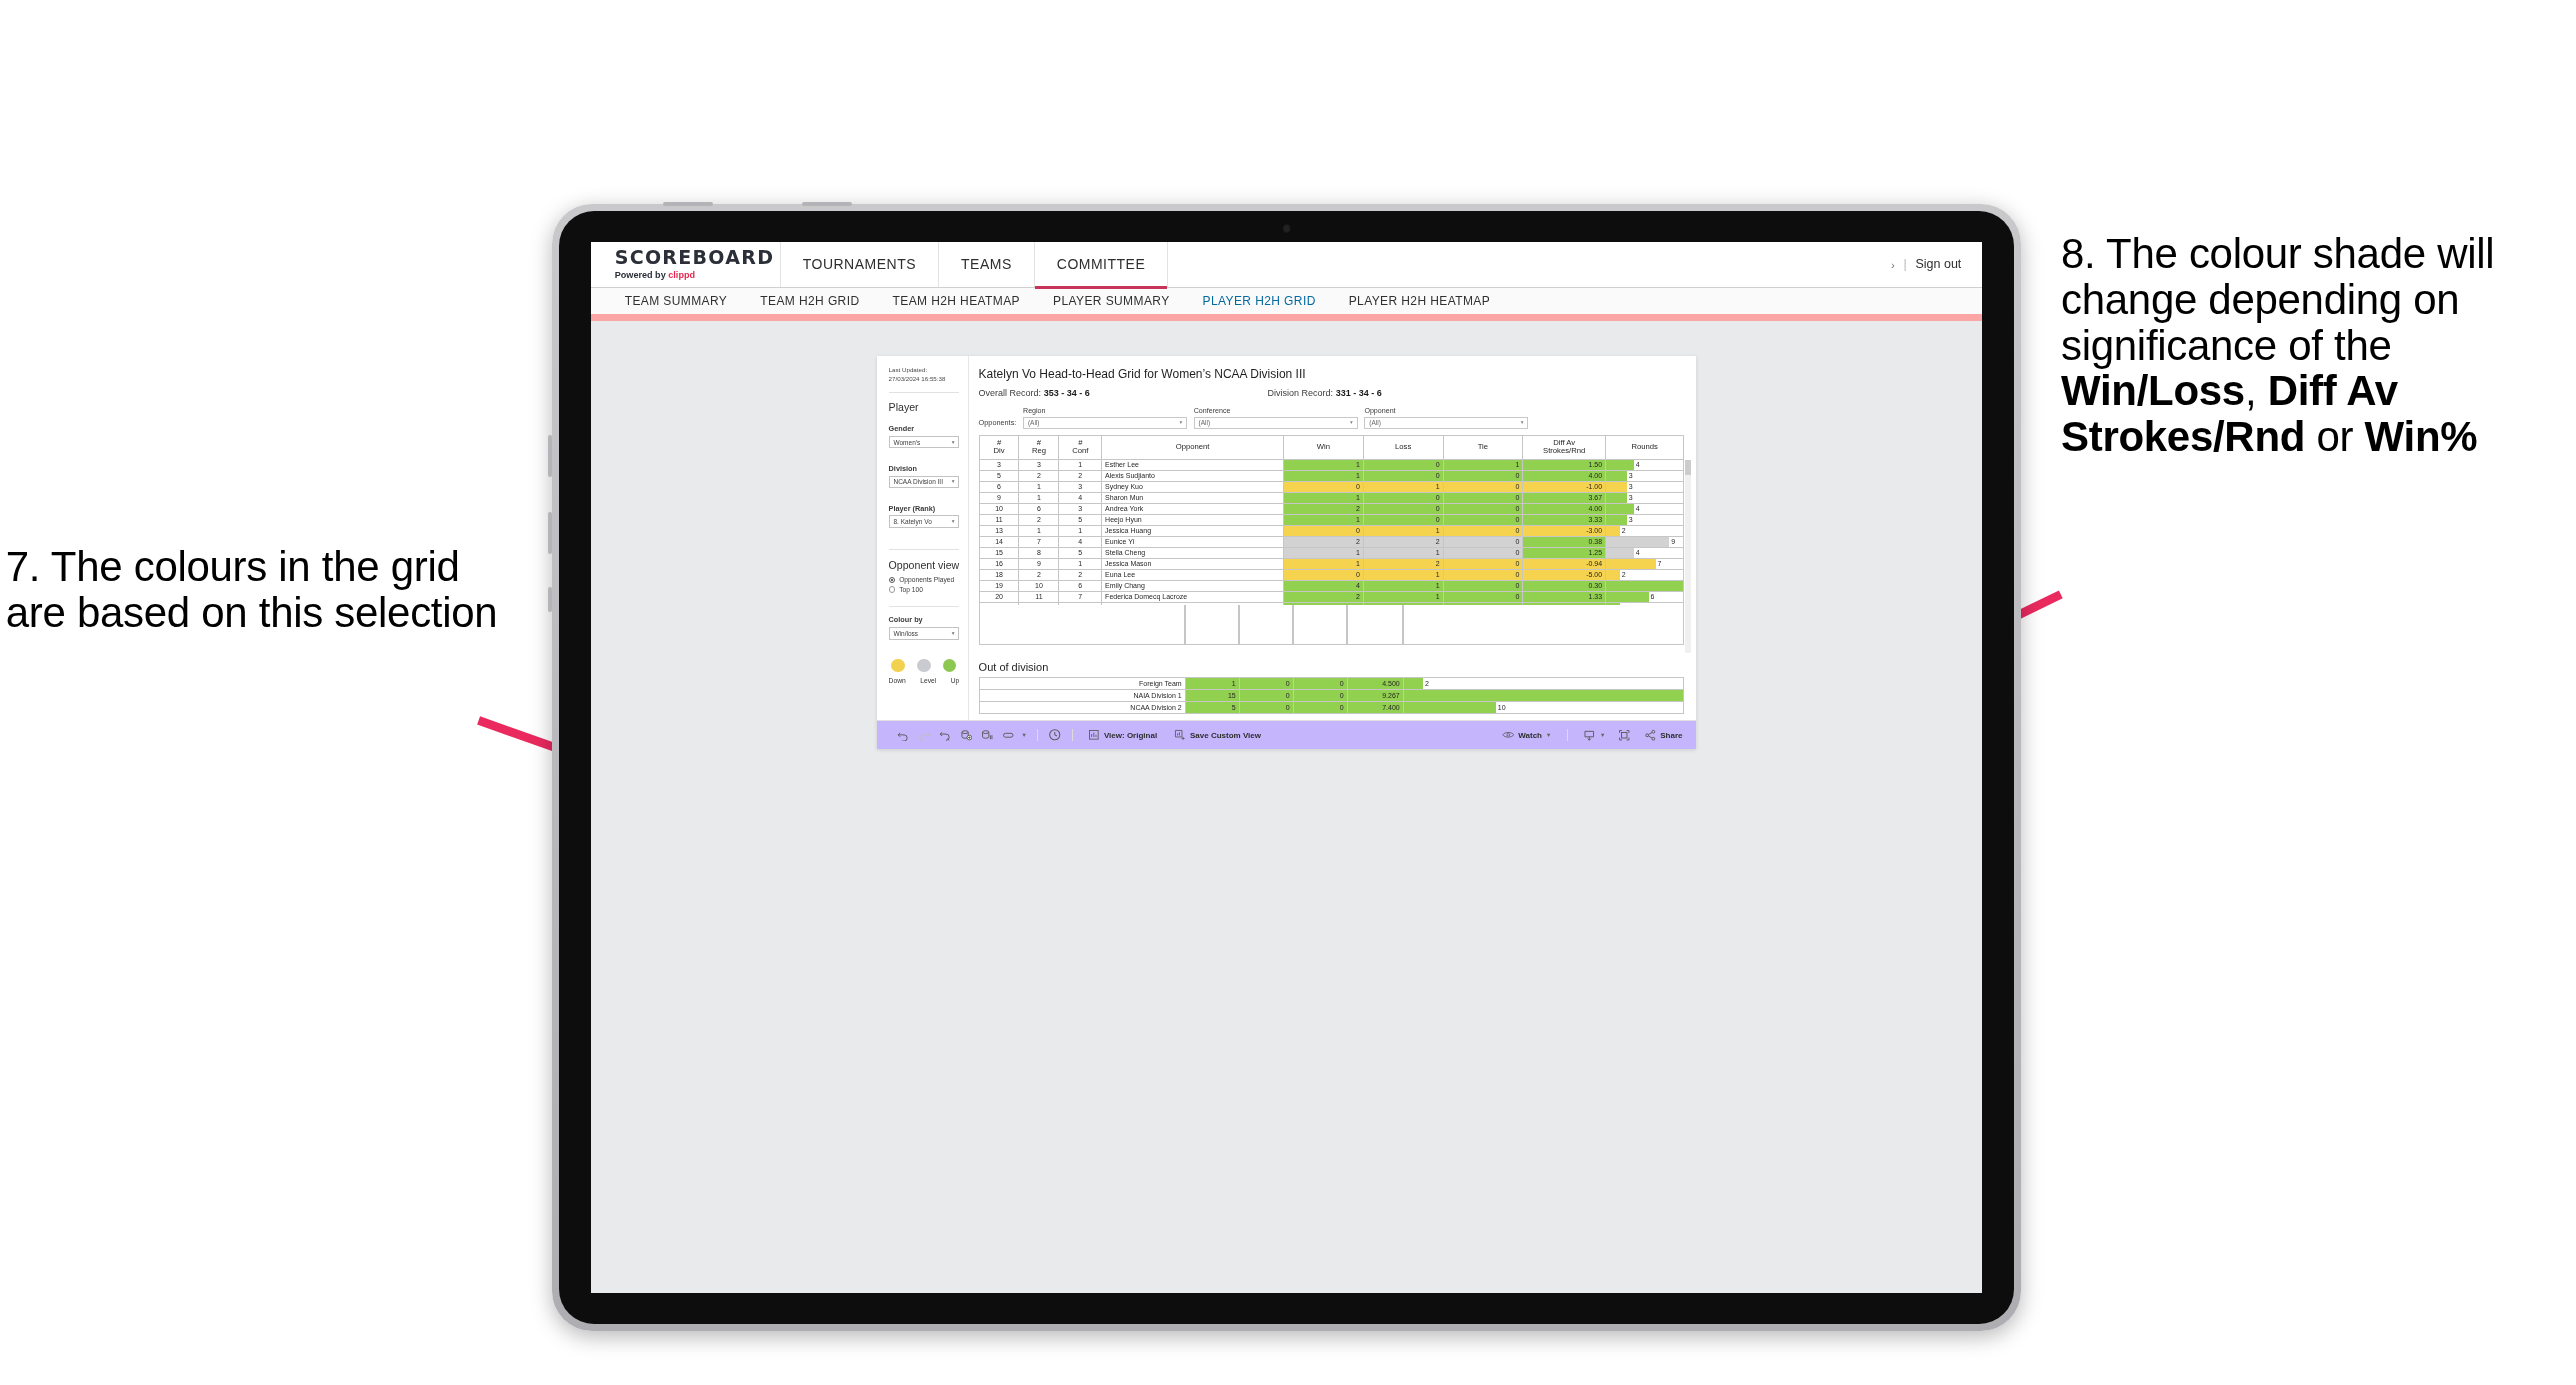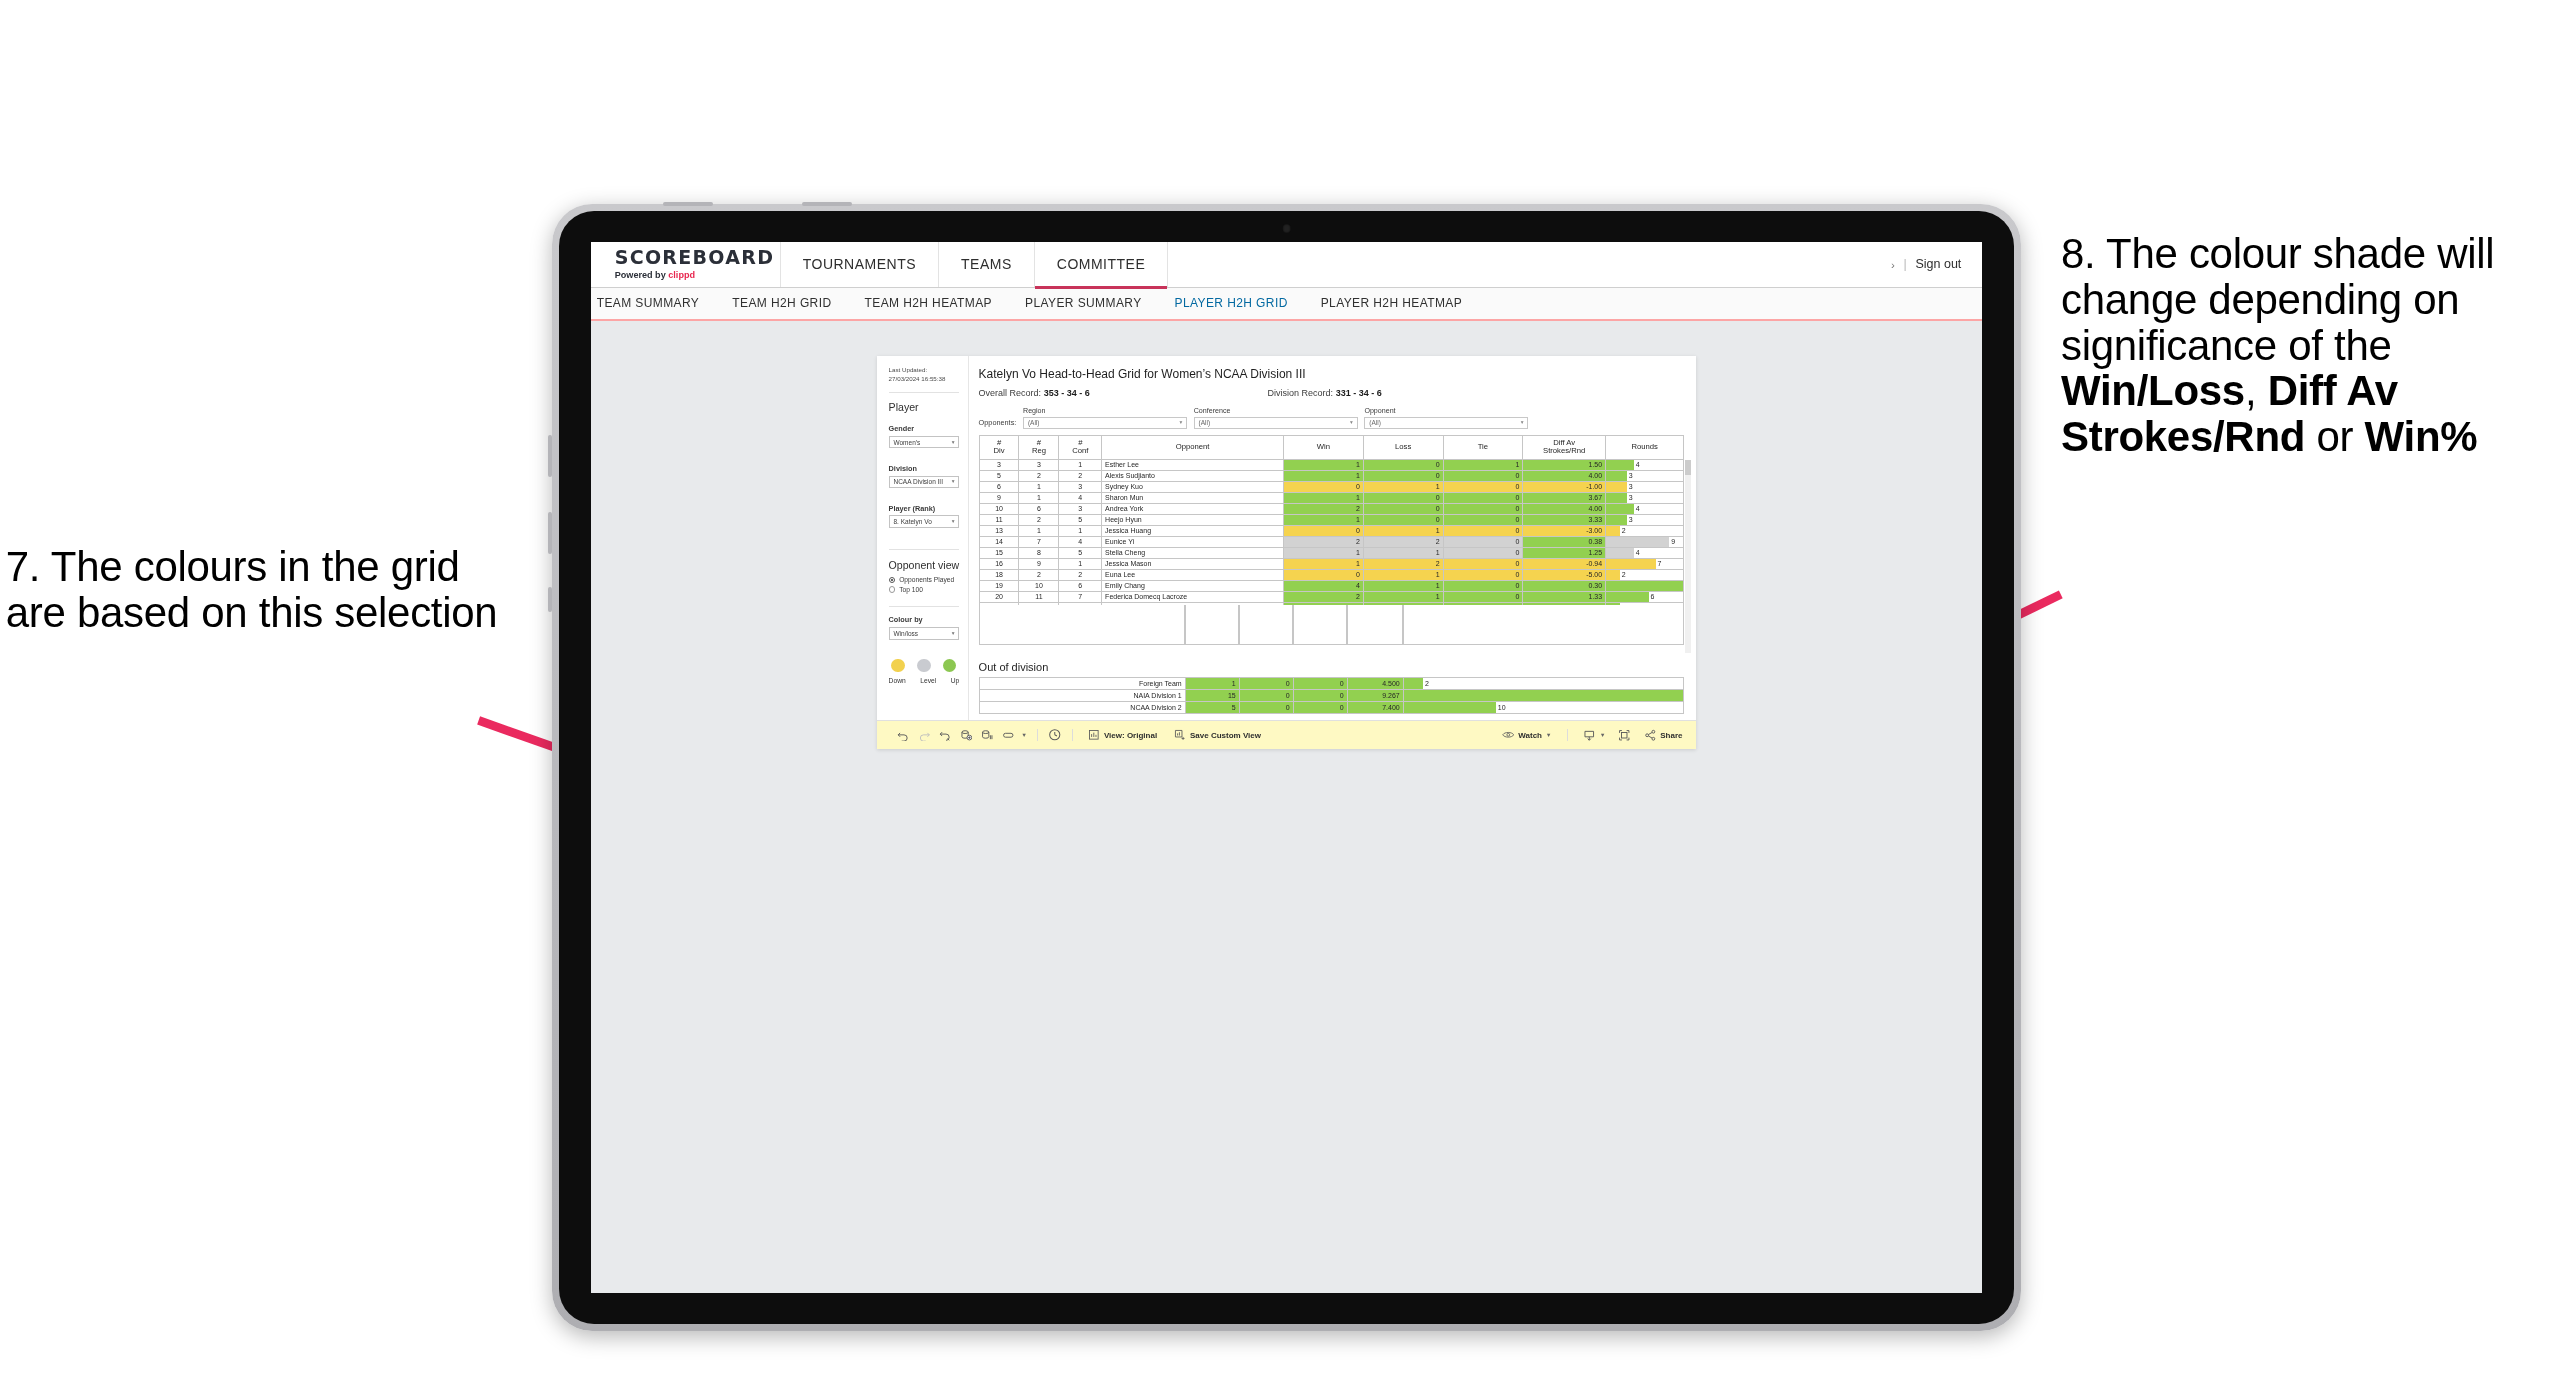--- a/index.html
+++ b/index.html
@@ -98,22 +98,22 @@
   #nav-right {
     display:flex; align-items:center; gap:8.7px;
     padding-right:21px; font-size:12.5px; color:#2e2e2e;
   }
   #nav-right .chev { color:#777; font-size:11.6px; }
   #nav-right .pipe { color:#bbb; }
   #signout { cursor:pointer; }
 
   
   #subnav {
-    height:33px; background:#fafafa; border-bottom:2px solid #fca5a5;
-    display:flex; align-items:center; padding-left:6px; gap:33px;
+    height:33px; background:#fafafa; border-bottom:7px solid #fca5a5;
+    display:flex; align-items:center; padding-left:34px; gap:33px;
     flex:0 0 auto;
   }
   .subnav-item { font-size:12px; color:#303030; letter-spacing:0.4px; cursor:pointer; }
   .subnav-item.active { color:#e2355c; }
 
   
   #workspace {
     flex:1; background:#e8eaec;
     display:flex; align-items:flex-start; justify-content:center;
     padding-top:35px;
@@ -212,21 +212,21 @@
   #ood-title { font-size:11px; color:#1f1f1f; margin:15.4px 0 4.8px 0; }
   table.ood { border-collapse:collapse; width:100%; table-layout:fixed; }
   table.ood td {
     border:1px solid #c6c6c6; font-size:7px; color:#262626;
     height:12px; padding:0 2.9px; background:#fff;
   }
   td.oodname { text-align:right; width:206px; }
 
   
   #toolbar {
-    height:29px; border-top:1px solid #e0e0e0; background:#fef9c3;
+    height:29px; border-top:1px solid #e0e0e0; background:#c4b5fd;
     display:flex; align-items:center; padding-left:15.4px; gap:0;
     font-size:8px; color:#3c3c3c;
   }
   .tb-icon {
     width:21px; height:21px; display:flex; align-items:center; justify-content:center;
     cursor:pointer; color:#5a5a5a;
   }
   .tb-item { display:flex; align-items:center; gap:3.9px; padding:0 8.7px; cursor:pointer; }
   .tb-item.bold { font-weight:bold; color:#2e2e2e; }
   .tb-sep { width:1px; height:12.5px; background:#dcdcdc; margin:0 6.7px; }

